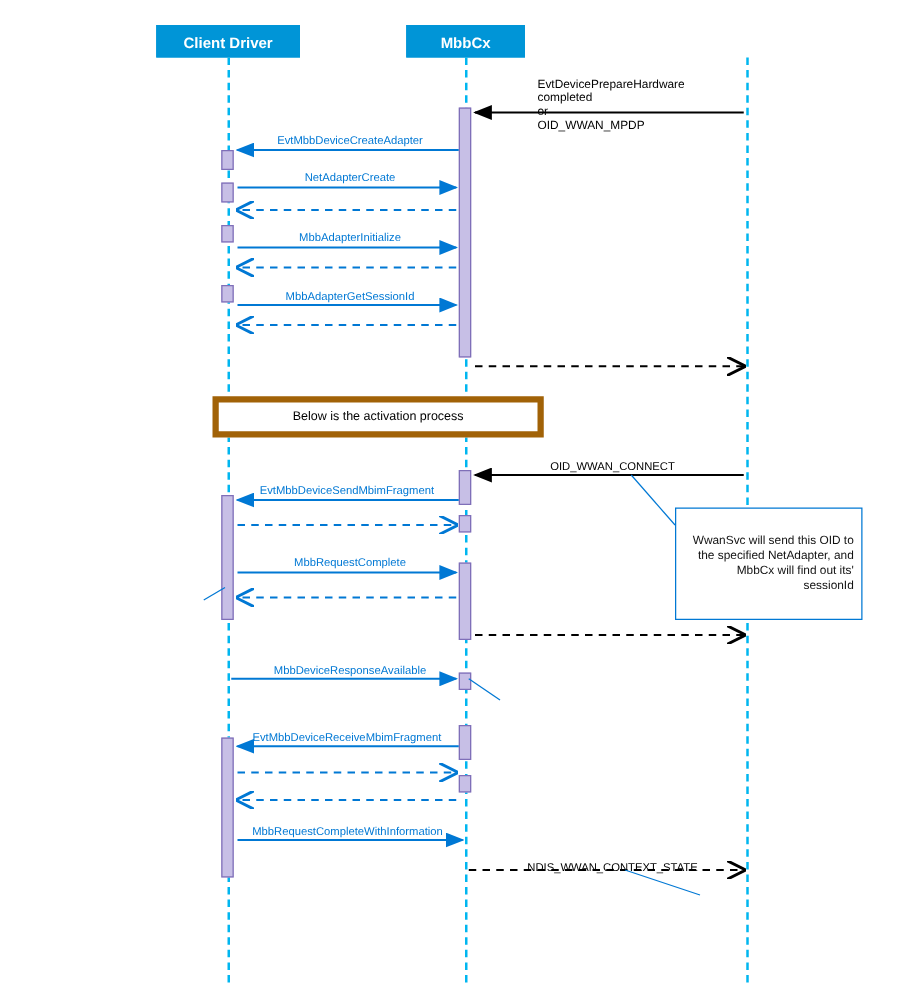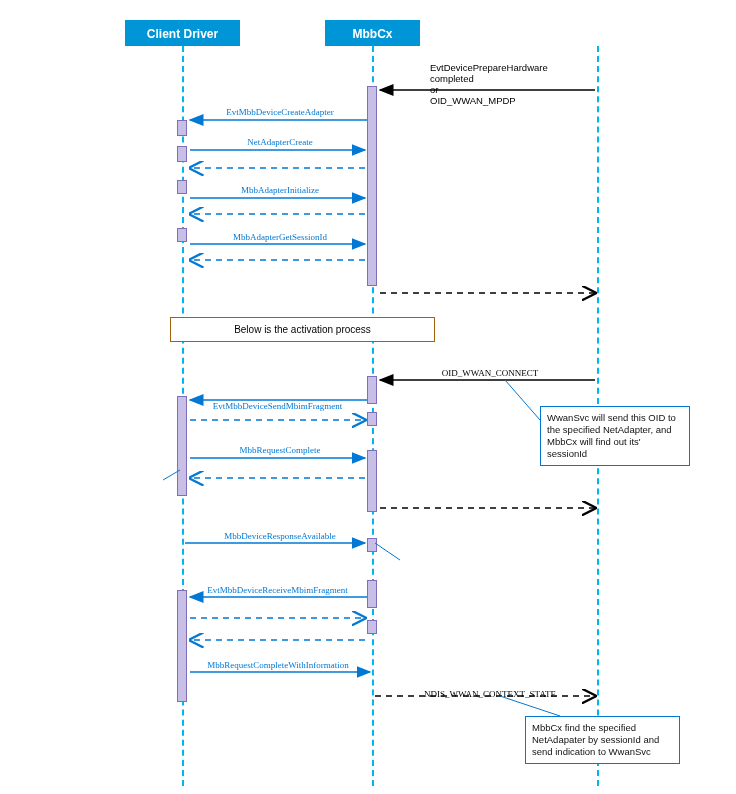--- a/index.html
+++ b/index.html
@@ -39,38 +39,37 @@
     width: 10px;
     background: #C7BFE6;
     border: 1px solid #7F6FB8;
   }
   .msg-label {
     position: absolute;
     font-size: 9px;
     color: #0078D4;
     text-align: center;
     white-space: nowrap;
-    font-family: Liberation Serif, serif;
   }
   .msg-label.black { color: #000; }
   .note-box {
     position: absolute;
     background: #fff;
-    border: 1px solid #a16207;
+    border: 5px solid #a16207;
     font-size: 10px;
     text-align: center;
     padding: 6px 8px;
   }
   .callout {
     position: absolute;
     background: #fff;
     border: 1px solid #0078D4;
     font-size: 9.5px;
-    text-align: left;
-    padding: 5px 6px;
+    text-align: right;
+    padding: 20px 6px;
     color: #111;
     line-height: 1.25;
   }
   svg.arrows {
     position: absolute;
     left: 0;
     top: 0;
     width: 736px;
     height: 794px;
     pointer-events: none;
@@ -109,31 +108,30 @@
   <div class="activation" style="left:177px;top:590px;height:112px"></div>
   <div class="activation" style="left:367px;top:580px;height:28px"></div>
   <div class="activation" style="left:367px;top:620px;height:14px"></div>
 
   <div class="msg-label" style="left:200px;top:107px;width:160px">EvtMbbDeviceCreateAdapter</div>
   <div class="msg-label" style="left:200px;top:137px;width:160px">NetAdapterCreate</div>
   <div class="msg-label" style="left:200px;top:185px;width:160px">MbbAdapterInitialize</div>
   <div class="msg-label" style="left:200px;top:232px;width:160px">MbbAdapterGetSessionId</div>
 
   <div class="msg-label black" style="left:400px;top:368px;width:180px">OID_WWAN_CONNECT</div>
-  <div class="msg-label" style="left:190px;top:401px;width:175px">EvtMbbDeviceSendMbimFragment</div>
+  <div class="msg-label" style="left:190px;top:387px;width:175px">EvtMbbDeviceSendMbimFragment</div>
   <div class="msg-label" style="left:200px;top:445px;width:160px">MbbRequestComplete</div>
   <div class="msg-label" style="left:200px;top:531px;width:160px">MbbDeviceResponseAvailable</div>
   <div class="msg-label" style="left:190px;top:585px;width:175px">EvtMbbDeviceReceiveMbimFragment</div>
   <div class="msg-label" style="left:188px;top:660px;width:180px">MbbRequestCompleteWithInformation</div>
   <div class="msg-label black" style="left:400px;top:689px;width:180px">NDIS_WWAN_CONTEXT_STATE</div>
 
   <div class="note-box" style="left:170px;top:317px;width:265px">Below is the activation process</div>
 
   <div class="callout" style="left:540px;top:406px;width:150px">WwanSvc will send this OID to the specified NetAdapter, and MbbCx will find out its' sessionId</div>
-  <div class="callout" style="left:525px;top:716px;width:155px">MbbCx find the specified NetAdapater by sessionId and send indication to WwanSvc</div>
 
   <svg class="arrows">
     <defs>
       <marker id="arr-blue" markerWidth="10" markerHeight="8" refX="9" refY="4" orient="auto">
         <path d="M0,0 L10,4 L0,8 Z" fill="#0078D4"></path>
       </marker>
       <marker id="arr-blue-open" markerWidth="10" markerHeight="10" refX="9" refY="5" orient="auto">
         <path d="M0,0 L10,5 L0,10" fill="none" stroke="#0078D4" stroke-width="1.6"></path>
       </marker>
       <marker id="arr-black" markerWidth="10" markerHeight="8" refX="9" refY="4" orient="auto">

